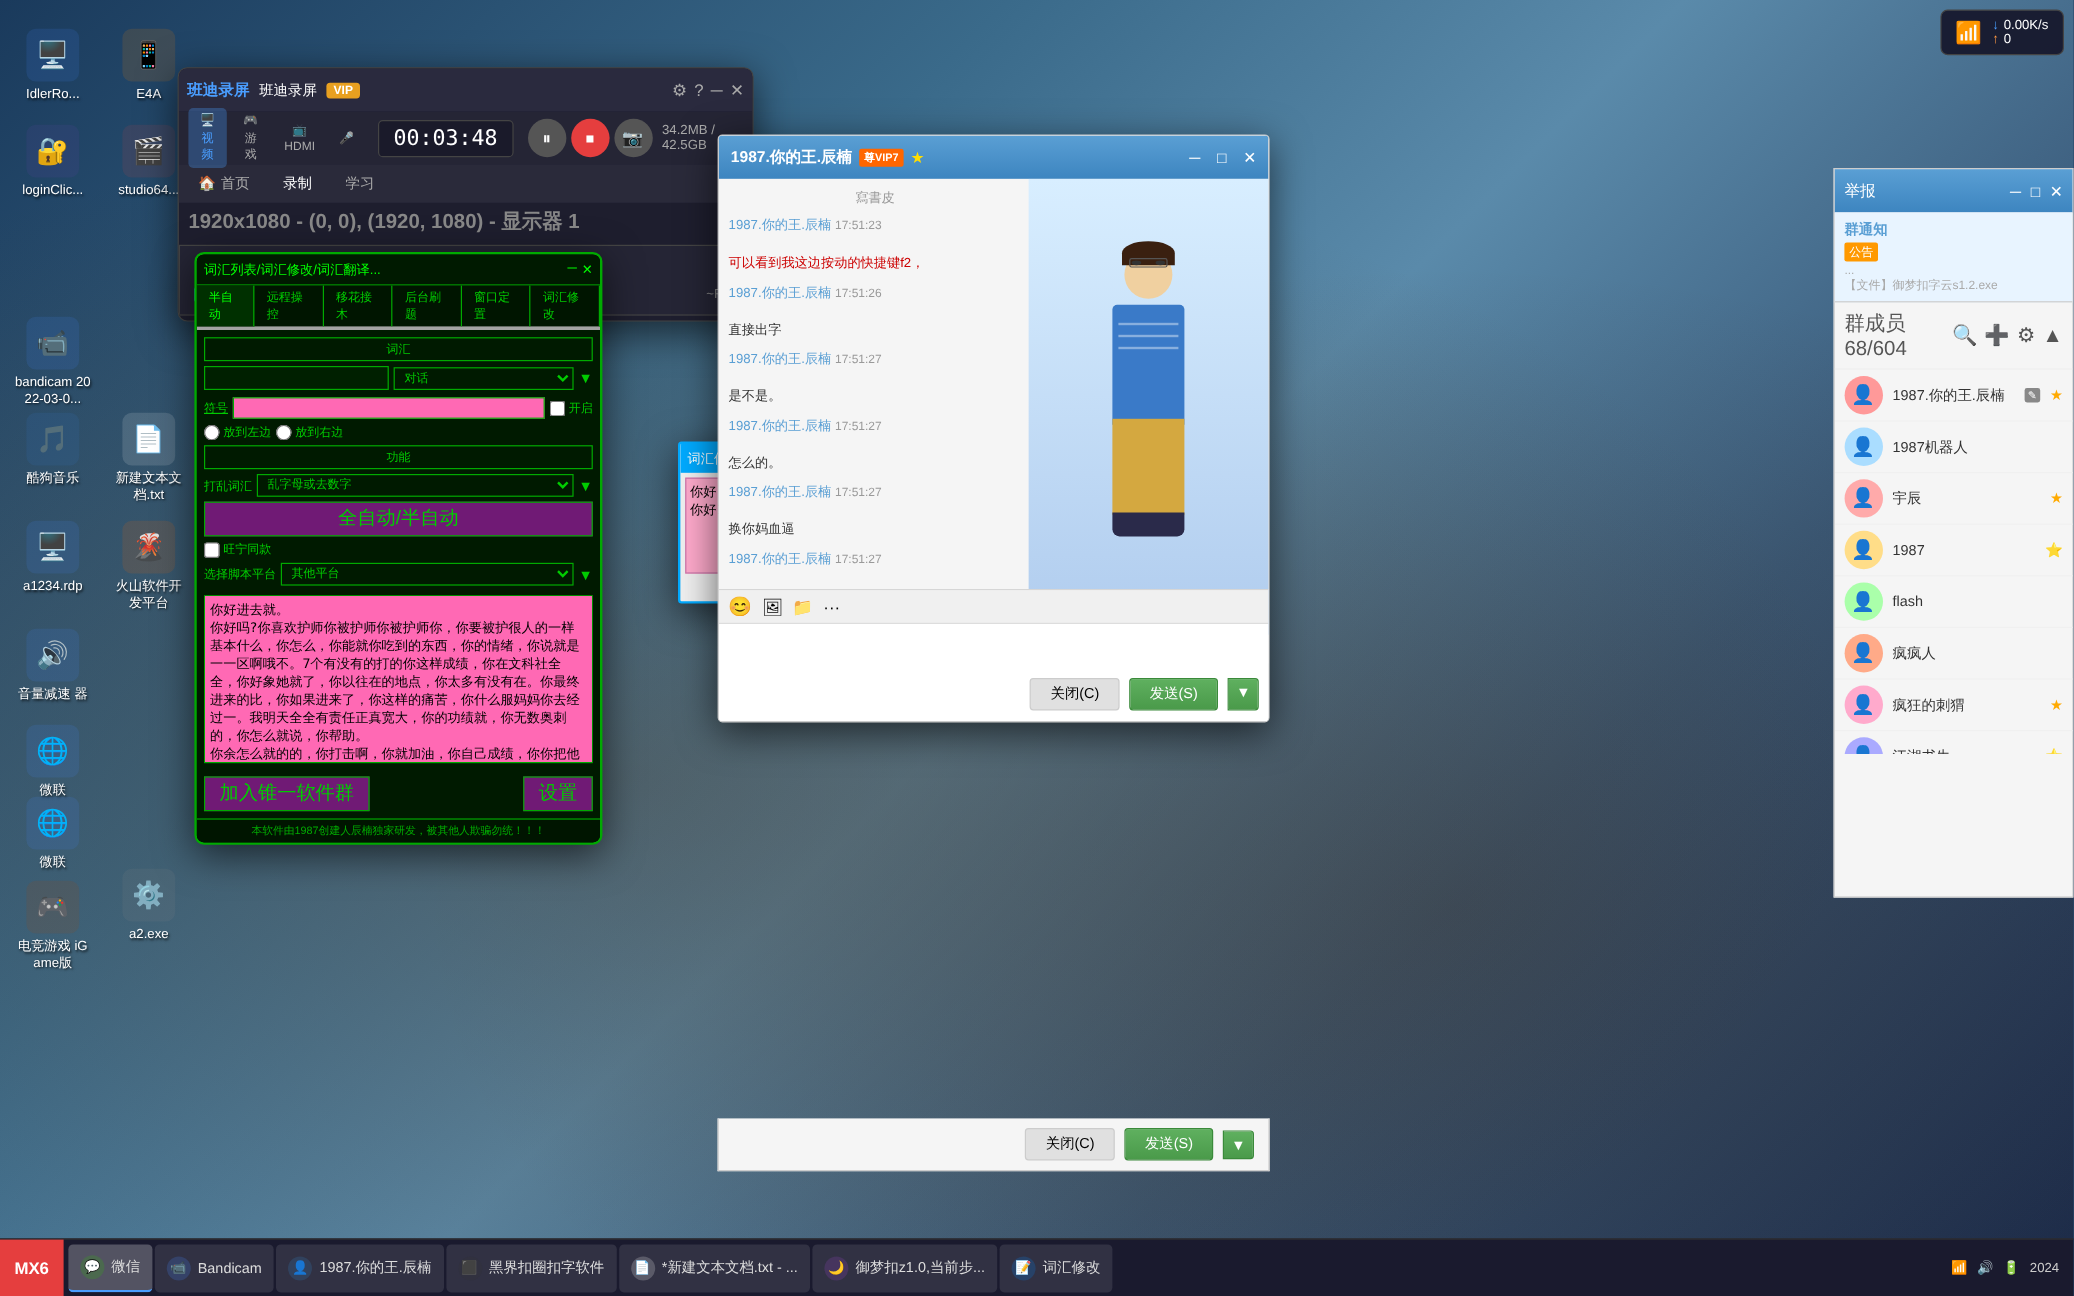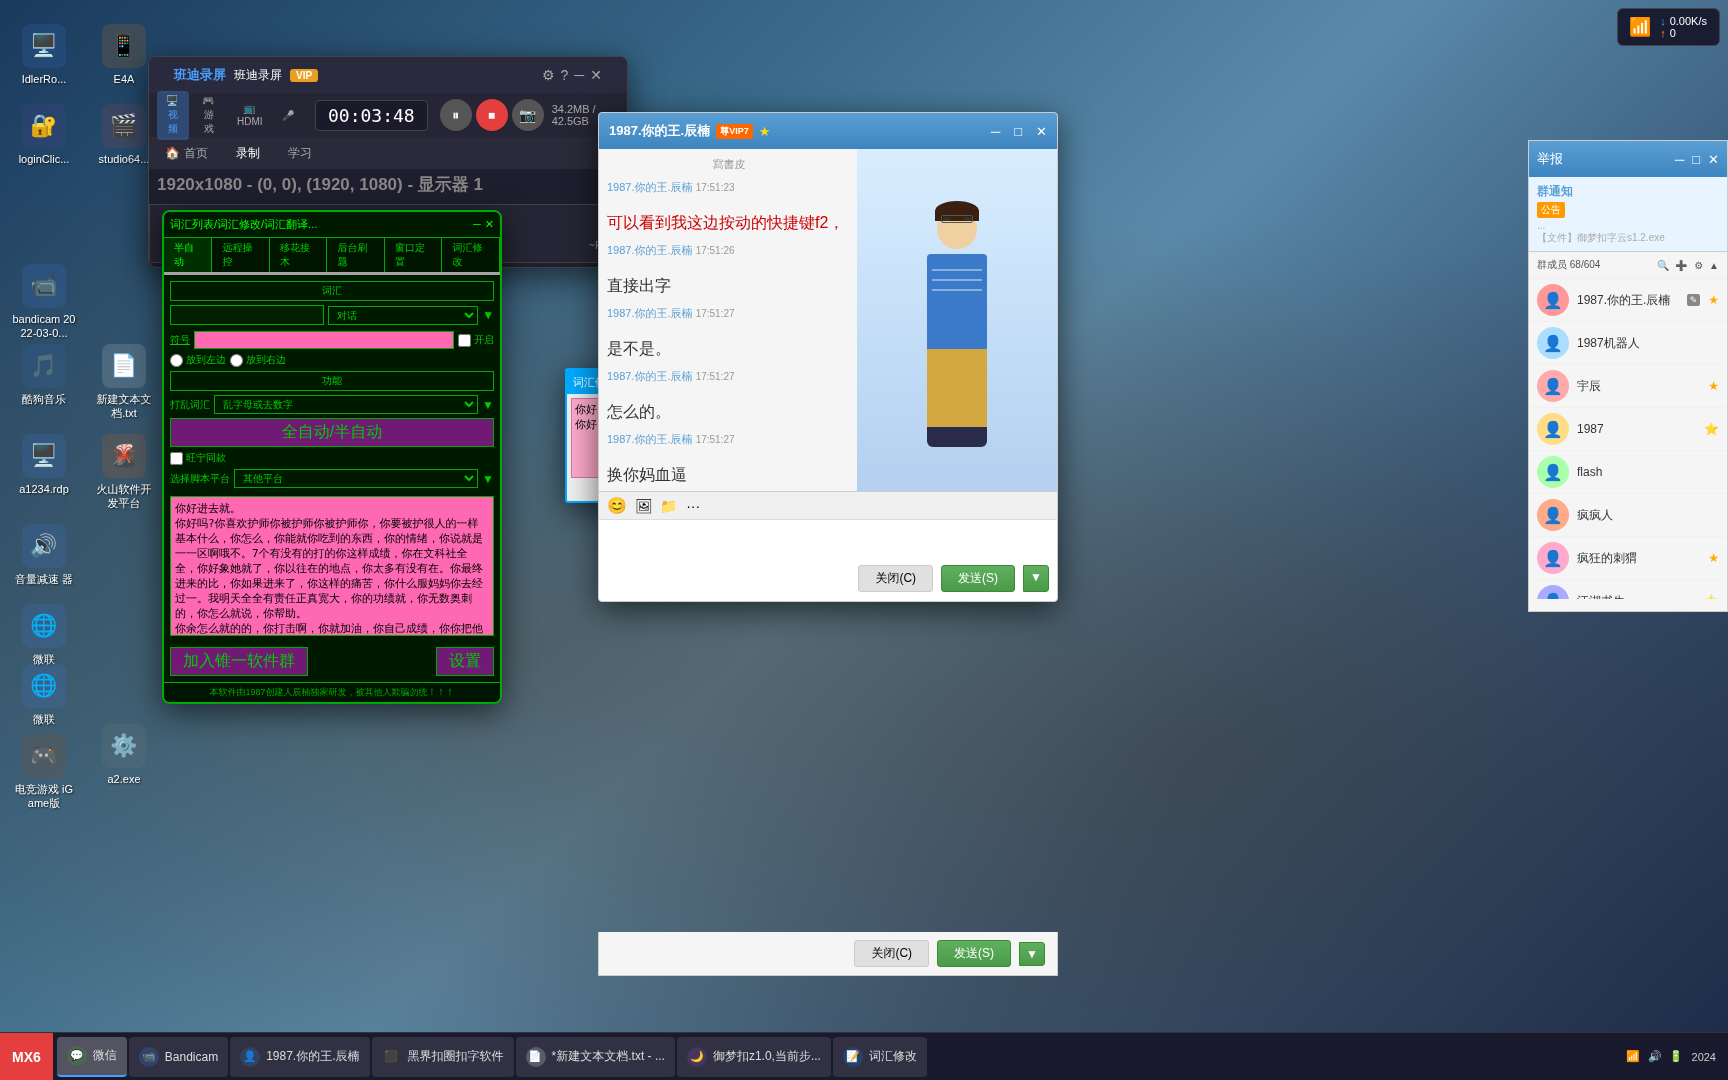--- a/index.html
+++ b/index.html
@@ -147,21 +147,21 @@
       width: 480px;
       background: #1e1e2e;
       border: 1px solid #444;
     }
 
     .bandicam-titlebar {
       height: 36px;
       background: #2a2a3e;
       display: flex;
       align-items: center;
-      padding: 0 25px;
+      padding: 0 7px;
       gap: 8px;
       color: white;
       font-size: 12px;
     }
 
     .bandicam-logo {
       color: #4a9eff;
       font-weight: bold;
       font-size: 13px;
     }
@@ -471,21 +471,21 @@
       margin-bottom: 2px;
     }
 
     .qq-msg-time {
       color: #999;
       font-size: 10px;
     }
 
     .qq-msg-text {
       color: #333;
-      font-size: 16px;
+      font-size: 11px;
       line-height: 1.5;
       margin-top: 16px;
     }
 
     .qq-msg-text.red { color: #cc0000; }
 
     .qq-close-btn {
       background: #e0e0e0;
       border: 1px solid #ccc;
       padding: 4px 16px;
@@ -1019,38 +1019,38 @@
     </div>
   </div>
 </div>
 
 <div style="position:absolute;bottom:104px;left:598px;width:460px;height:44px;background:#f5f5f5;border:1px solid #ccc;border-top:none;display:flex;align-items:center;justify-content:flex-end;padding:0 12px;gap:8px;z-index:99;">
   <button class="qq-close-btn">关闭(C)</button>
   <button class="qq-send-btn">发送(S)</button>
   <span style="background:linear-gradient(180deg,#5fb05f,#4a9a4a);color:white;border:1px solid #3a8a3a;padding:4px 6px;border-radius:0 3px 3px 0;cursor:pointer;">▼</span>
 </div>
 
-<div style="position:absolute;top:140px;right:0;width:200px;height:472px;background:#f5f5f5;border:1px solid #ccc;z-index:101;">
+<div style="position:absolute;top:140px;right:0;width:200px;height:608px;background:#f5f5f5;border:1px solid #ccc;z-index:101;">
   <div style="height:36px;background:linear-gradient(180deg,#5a9fd4,#3d85c0);display:flex;align-items:center;padding:0 8px;color:white;font-size:13px;gap:4px;">
     <span>举报</span>
     <div style="margin-left:auto;display:flex;gap:8px;">
       <span style="cursor:pointer;">─</span>
       <span style="cursor:pointer;">□</span>
       <span style="cursor:pointer;">✕</span>
     </div>
   </div>
 
   <div style="background:#e8f4ff;padding:6px 8px;border-bottom:1px solid #ccc;">
     <div style="color:#5a9fd4;font-weight:bold;font-size:12px;margin-bottom:2px;">群通知</div>
     <span style="display:inline-block;background:#ff9900;color:white;font-size:10px;padding:1px 4px;border-radius:2px;">公告</span>
     <div style="color:#aaa;font-size:10px;margin-top:2px;">...</div>
     <div style="color:#aaa;font-size:10px;">【文件】御梦扣字云s1.2.exe</div>
   </div>
 
-  <div style="padding:6px 8px;font-size:10px;color:#555;display:flex;align-items:center;gap:6px;border-bottom:1px solid #eee;">
+  <div style="padding:6px 8px;font-size:17px;color:#555;display:flex;align-items:center;gap:6px;border-bottom:1px solid #eee;">
     <span>群成员 68/604</span>
     <span style="cursor:pointer;margin-left:auto;">🔍</span>
     <span style="cursor:pointer;">➕</span>
     <span style="cursor:pointer;">⚙</span>
     <span style="cursor:pointer;">▲</span>
   </div>
 
   <div style="overflow-y:auto;height:320px;" id="member-list-container">
   <div class="member-item">
     <div class="member-avatar" style="background:#ff9999;">

